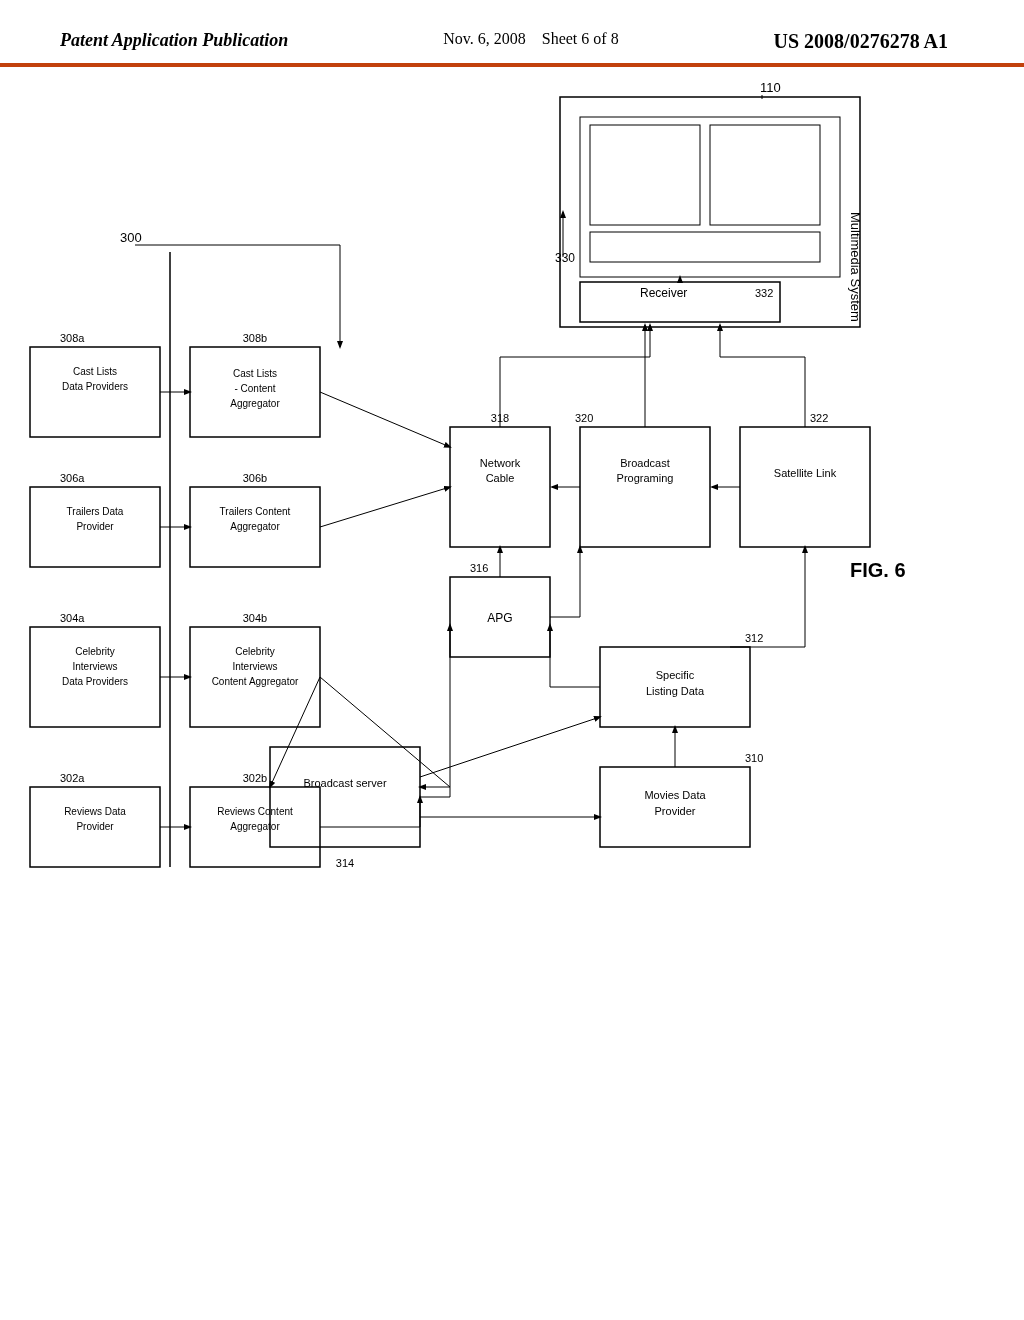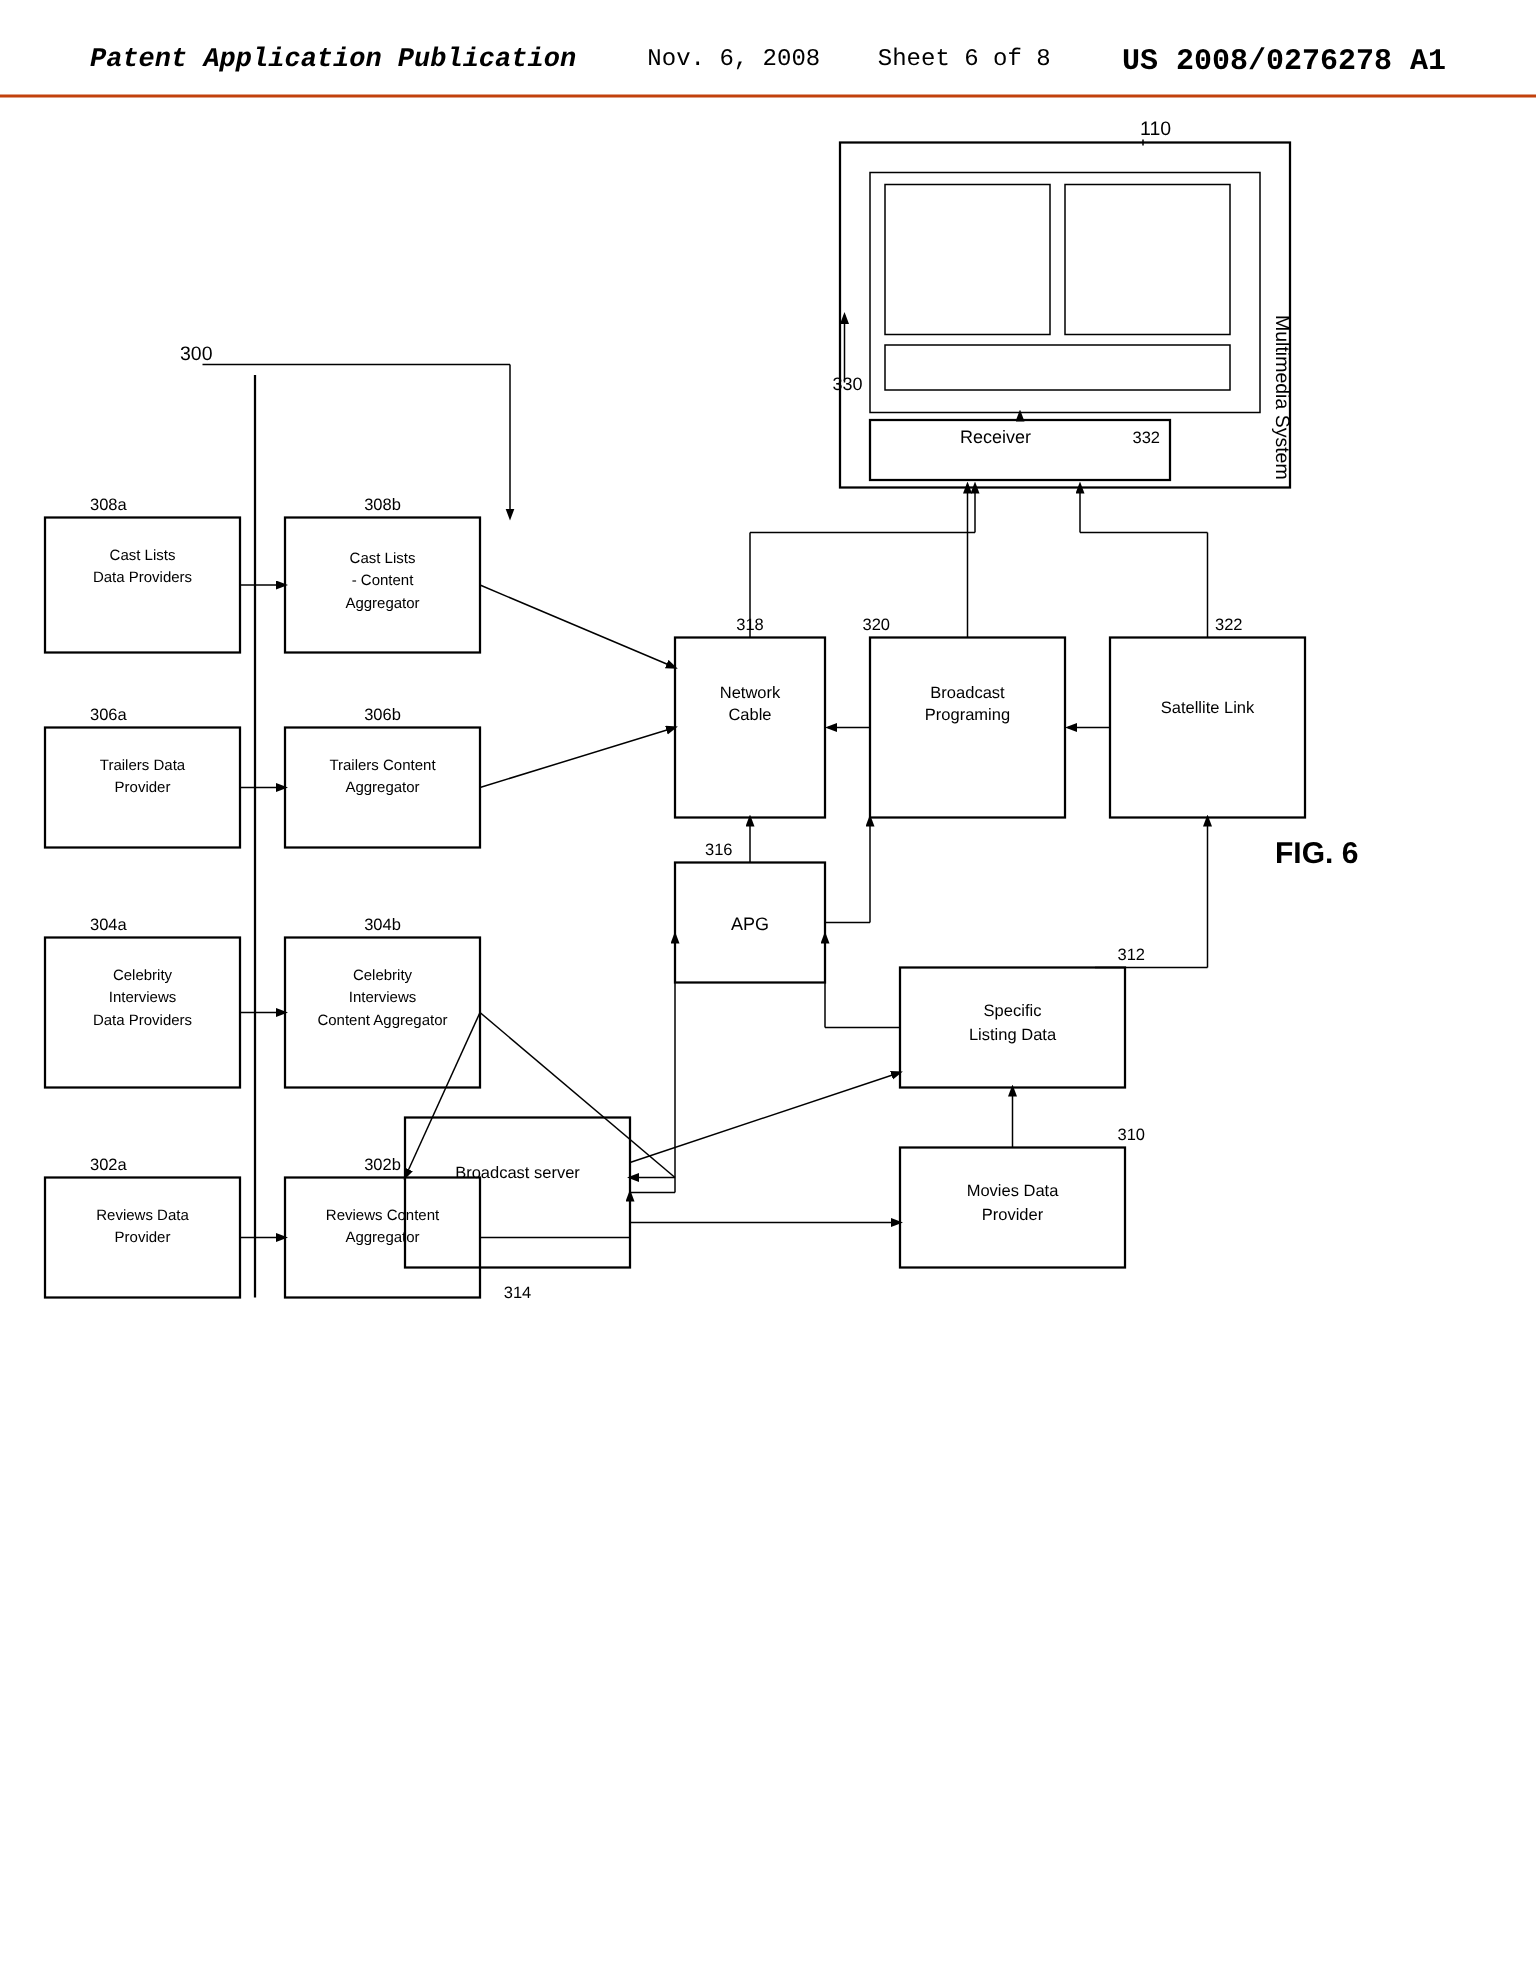--- a/index.html
+++ b/index.html
@@ -10,23 +10,22 @@
       font-family: 'Times New Roman', Times, serif;
       position: relative;
       overflow: hidden;
     }
 
     
     .header {
       display: flex;
       justify-content: space-between;
       align-items: flex-start;
-      padding: 30px 60px 10px 60px;
-      border-bottom: 2px solid #c2410c;
-      font-family: Liberation Mono, monospace;
+      padding: 30px 76px 10px 60px;
+      border-bottom: 4px solid #c2410c;
     }
     .header-left {
       font-weight: bold;
       font-size: 18px;
       font-style: italic;
     }
     .header-center {
       font-size: 16px;
       text-align: center;
     }

